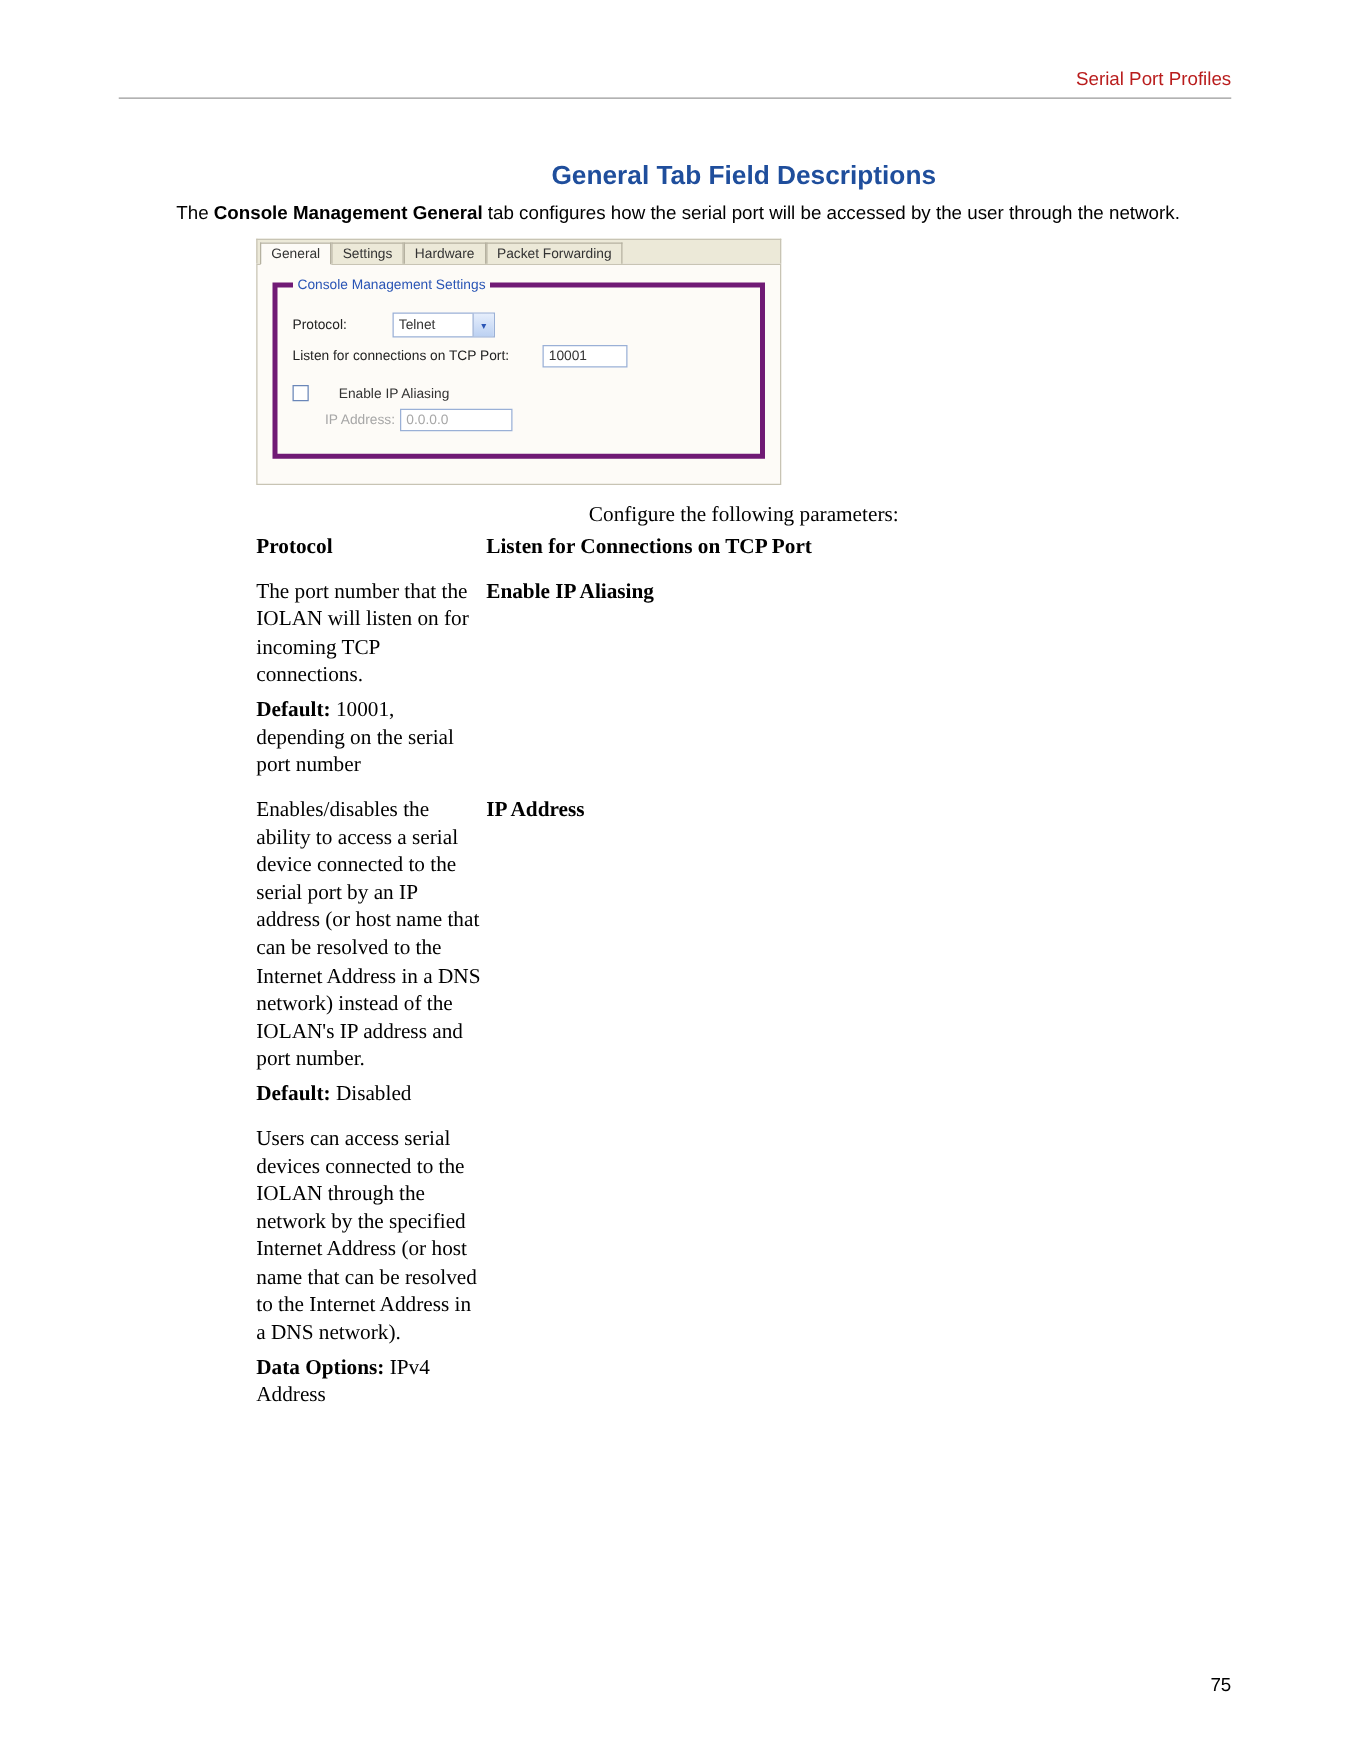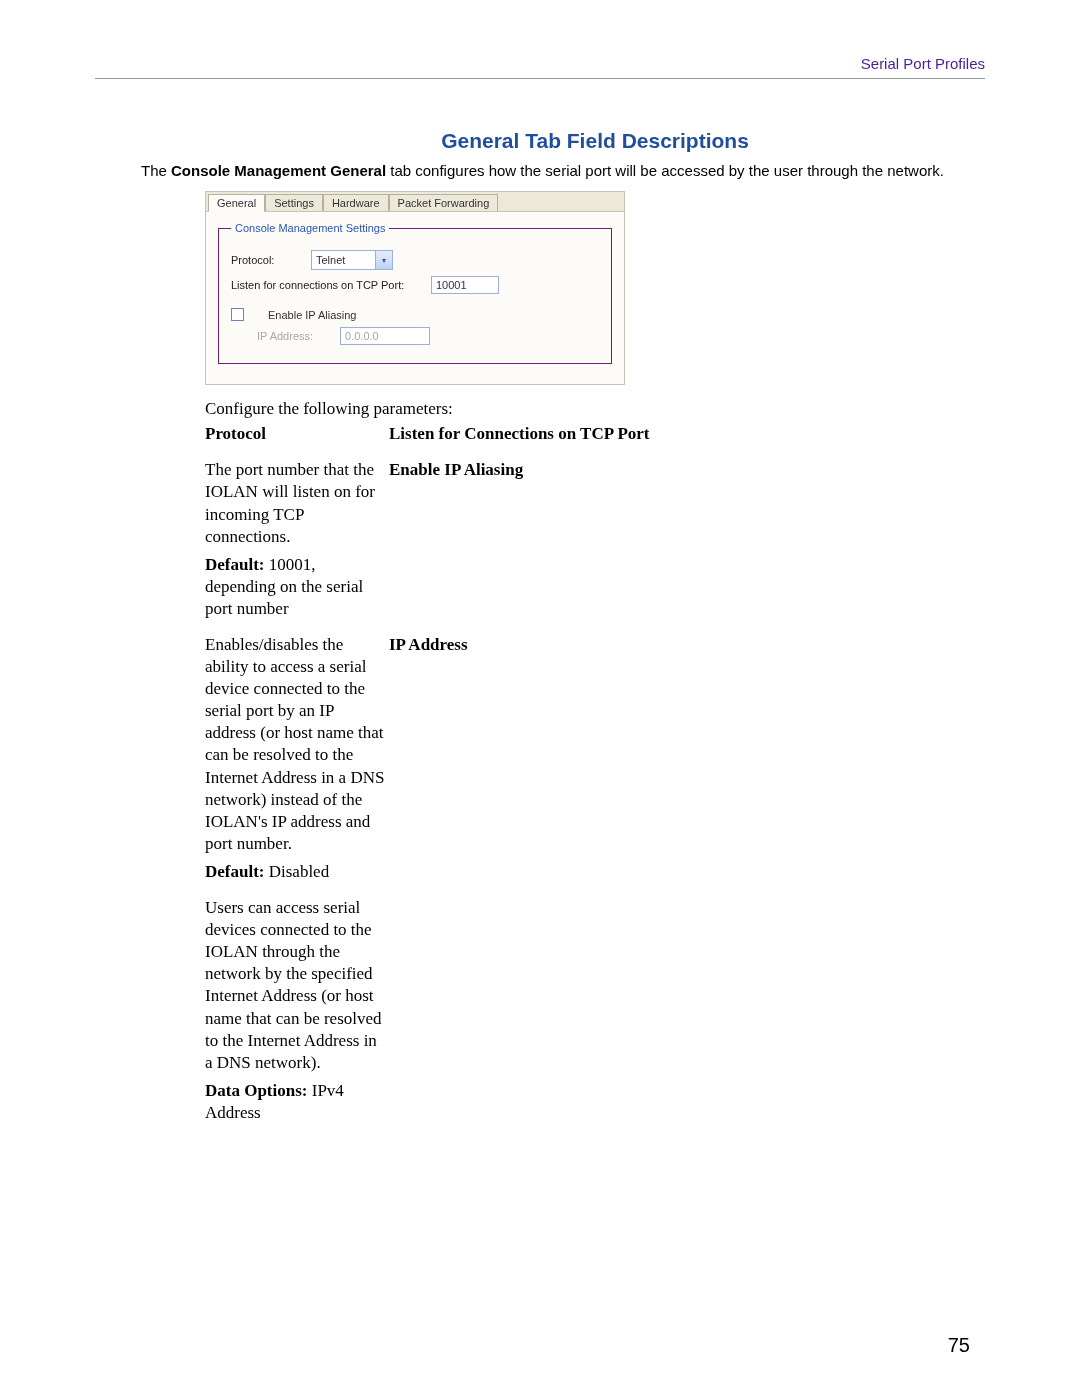--- a/index.html
+++ b/index.html
@@ -14,21 +14,21 @@
   .page {
     padding: 55px 95px 40px 95px;
     box-sizing: border-box;
     position: relative;
     min-height: 1397px;
   }
   .header-right {
     text-align: right;
     font-family: Arial, Helvetica, sans-serif;
     font-size: 15px;
-    color: #4c1d95;
+    color: #b91c1c;
     margin-bottom: 6px;
   }
   .hr {
     border: none;
     border-top: 1px solid #999;
     margin: 0 0 50px 0;
   }
   .section-title {
     font-family: Arial, Helvetica, sans-serif;
     font-weight: bold;
@@ -41,20 +41,21 @@
     font-family: Arial, Helvetica, sans-serif;
     font-size: 15px;
     line-height: 1.35;
     margin: 0 0 10px 46px;
   }
   .intro b { font-weight: bold; }
   .config-line {
     font-family: "Times New Roman", Times, serif;
     font-size: 17px;
     margin: 10px 0 4px 110px;
+    text-align: center;
   }
 
   
   .panel {
     margin: 6px 0 14px 110px;
     width: 420px;
     font-family: Tahoma, Arial, sans-serif;
     font-size: 11px;
     color: #333;
   }
@@ -78,21 +79,21 @@
     border-bottom: 1px solid #fdfbf7;
     margin-bottom: -1px;
     z-index: 2;
   }
   .tabpage {
     background: #fdfbf7;
     border: 1px solid #c8c4b4;
     padding: 10px 12px 20px 12px;
   }
   fieldset.cm {
-    border: 1px solid #701a75;
+    border: 4px solid #701a75;
     padding: 10px 12px 18px 12px;
     margin: 0;
   }
   fieldset.cm legend {
     color: #2a55b5;
     font-size: 11px;
     padding: 0 4px;
   }
   .row {
     display: flex;
@@ -144,21 +145,21 @@
     height: 11px;
     border: 1px solid #6a86b8;
     background: #fff;
     margin-right: 4px;
     vertical-align: middle;
   }
   .sub {
     margin-left: 26px;
     display: flex;
     align-items: center;
-    gap: 27px;
+    gap: 4px;
   }
   .sub label.dis { color: #a7a7a7; }
   .textbox.disabled { color: #a7a7a7; }
 
   
   .fields {
     margin: 4px 0 0 110px;
     display: grid;
     grid-template-columns: 180px 1fr;
     column-gap: 4px;
@@ -168,23 +169,23 @@
     line-height: 1.3;
   }
   .fname { font-weight: bold; }
   .fdesc {  }
   .fdesc .extra { margin-top: 6px; }
   .fdesc .extra .lbl { font-weight: bold; }
 
   .page-number {
     position: absolute;
     bottom: 40px;
-    right: 110px;
-    font-family: Arial, Helvetica, sans-serif;
-    font-size: 20px;
+    right: 95px;
+    font-family: Arial, Helvetica, sans-serif;
+    font-size: 15px;
   }
 </style>
 </head>
 <body>
 
 <div class="page">
 
   <div class="header-right">Serial Port Profiles</div>
   <hr class="hr">
 

